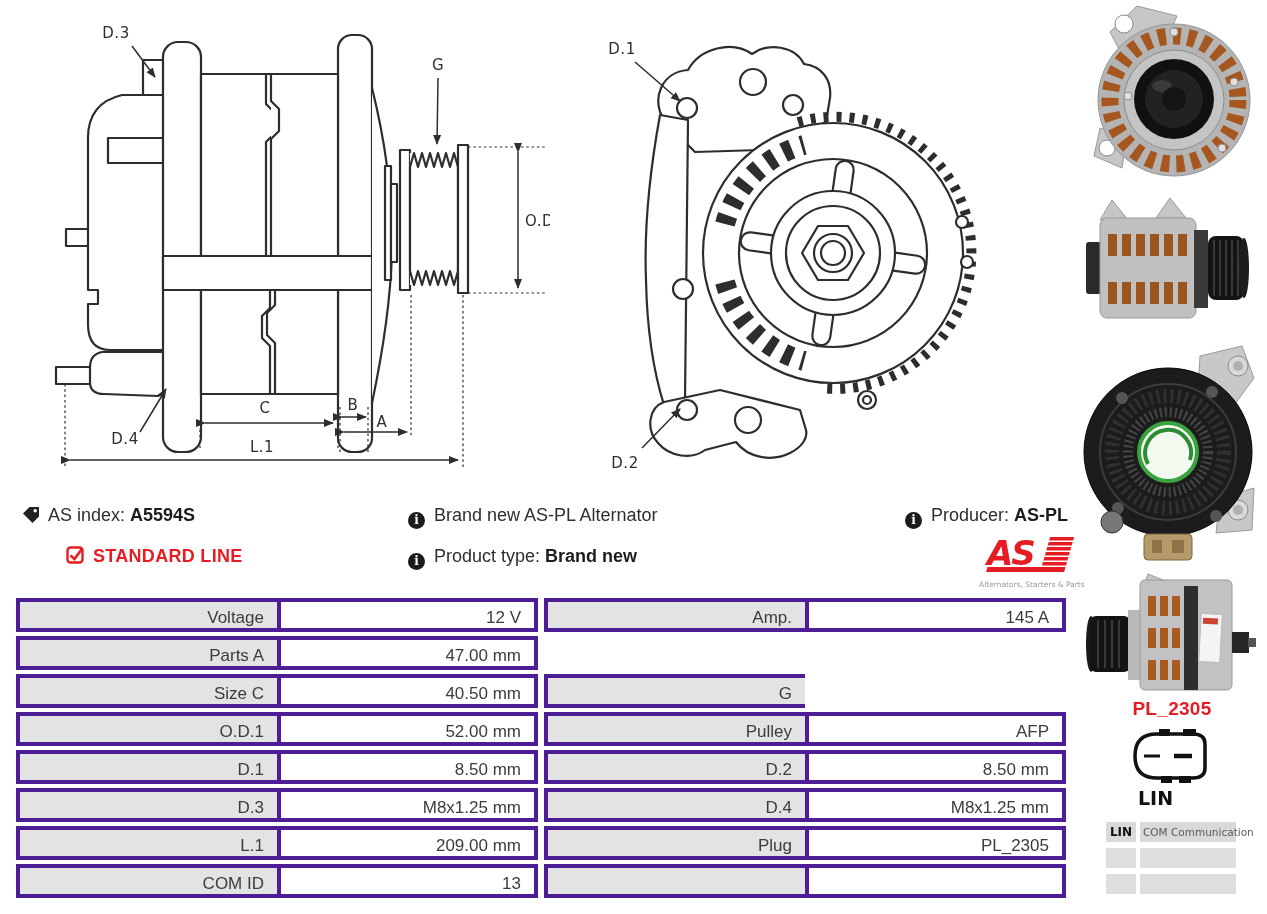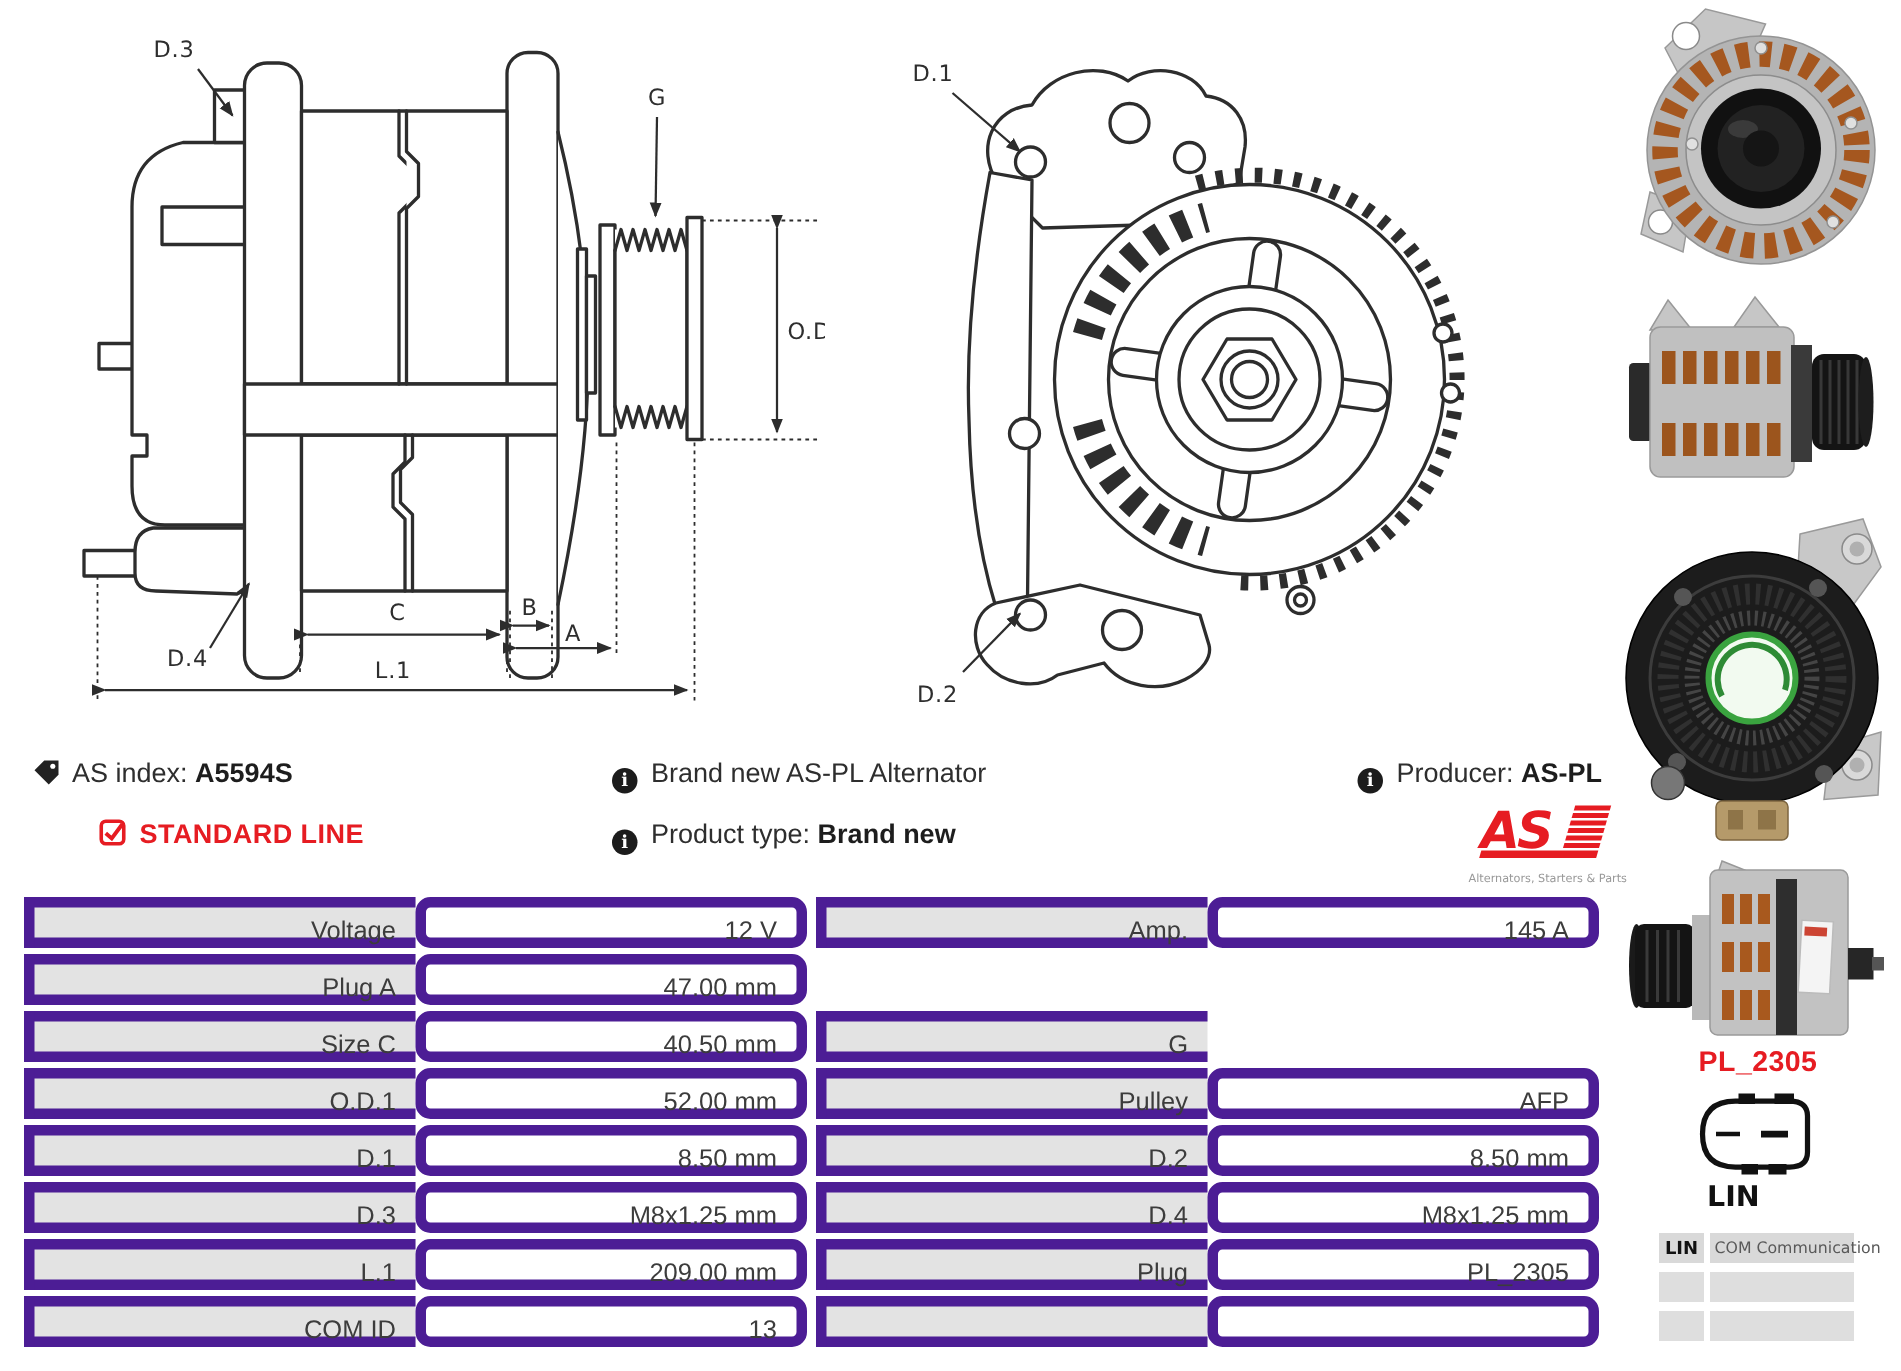--- a/index.html
+++ b/index.html
@@ -20,23 +20,23 @@
   .mini-svg{vertical-align:-3px;margin-right:8px;}
   .standard-line{font-weight:bold;letter-spacing:.3px;}
   
   .as-logo{position:absolute;left:979px;top:534px;width:100px;}
   .as-tagline{font-size:7.5px;color:#999;margin-top:0;text-align:right;white-space:nowrap;font-family:"DejaVu Sans",sans-serif;}
   
   .spec-table{position:absolute;left:16px;top:598px;}
   .spec-row{display:flex;gap:6px;margin-bottom:4px;}
   .spec-pair{display:flex;}
   .spec-label,.spec-value{height:34px;line-height:32px;box-sizing:border-box;text-align:right;
-      padding-right:13px;font-size:17px;color:#3c3c3c;border:7px solid #4c1d95;}
+      padding-right:13px;font-size:17px;color:#3c3c3c;border:4px solid #4c1d95;}
   .spec-label{width:261px;background:#e3e3e3;border-right:none;}
-  .spec-value{width:261px;background:#fff;border-radius:10px;}
+  .spec-value{width:261px;background:#fff;}
   
   .photos{position:absolute;left:1082px;top:0;width:180px;}
   .photos svg{display:block;}
   
   .plug-section{position:absolute;left:1082px;top:698px;width:180px;}
   .plug-name{text-align:center;color:#e61c22;font-weight:bold;font-size:19px;letter-spacing:.3px;}
   .connector-svg{display:block;margin:8px auto 0;}
   .lin-label{margin:1px 0 0 56px;font-family:"DejaVu Sans",sans-serif;font-weight:bold;font-size:19px;color:#111;}
   .com-table{margin:13px 0 0 24px;}
   .com-row{display:flex;gap:4px;margin-bottom:6px;}
@@ -341,21 +341,21 @@
           <div class="spec-label">Voltage</div>
           <div class="spec-value">12 V</div>
         </div>
         <div class="spec-pair">
           <div class="spec-label">Amp.</div>
           <div class="spec-value">145 A</div>
         </div>
       </div>
       <div class="spec-row">
         <div class="spec-pair">
-          <div class="spec-label">Plug A</div>
+          <div class="spec-label">Parts A</div>
           <div class="spec-value">47.00 mm</div>
         </div>
       </div>
       <div class="spec-row">
         <div class="spec-pair">
           <div class="spec-label">Size C</div>
           <div class="spec-value">40.50 mm</div>
         </div>
         <div class="spec-pair">
           <div class="spec-label">G</div>

